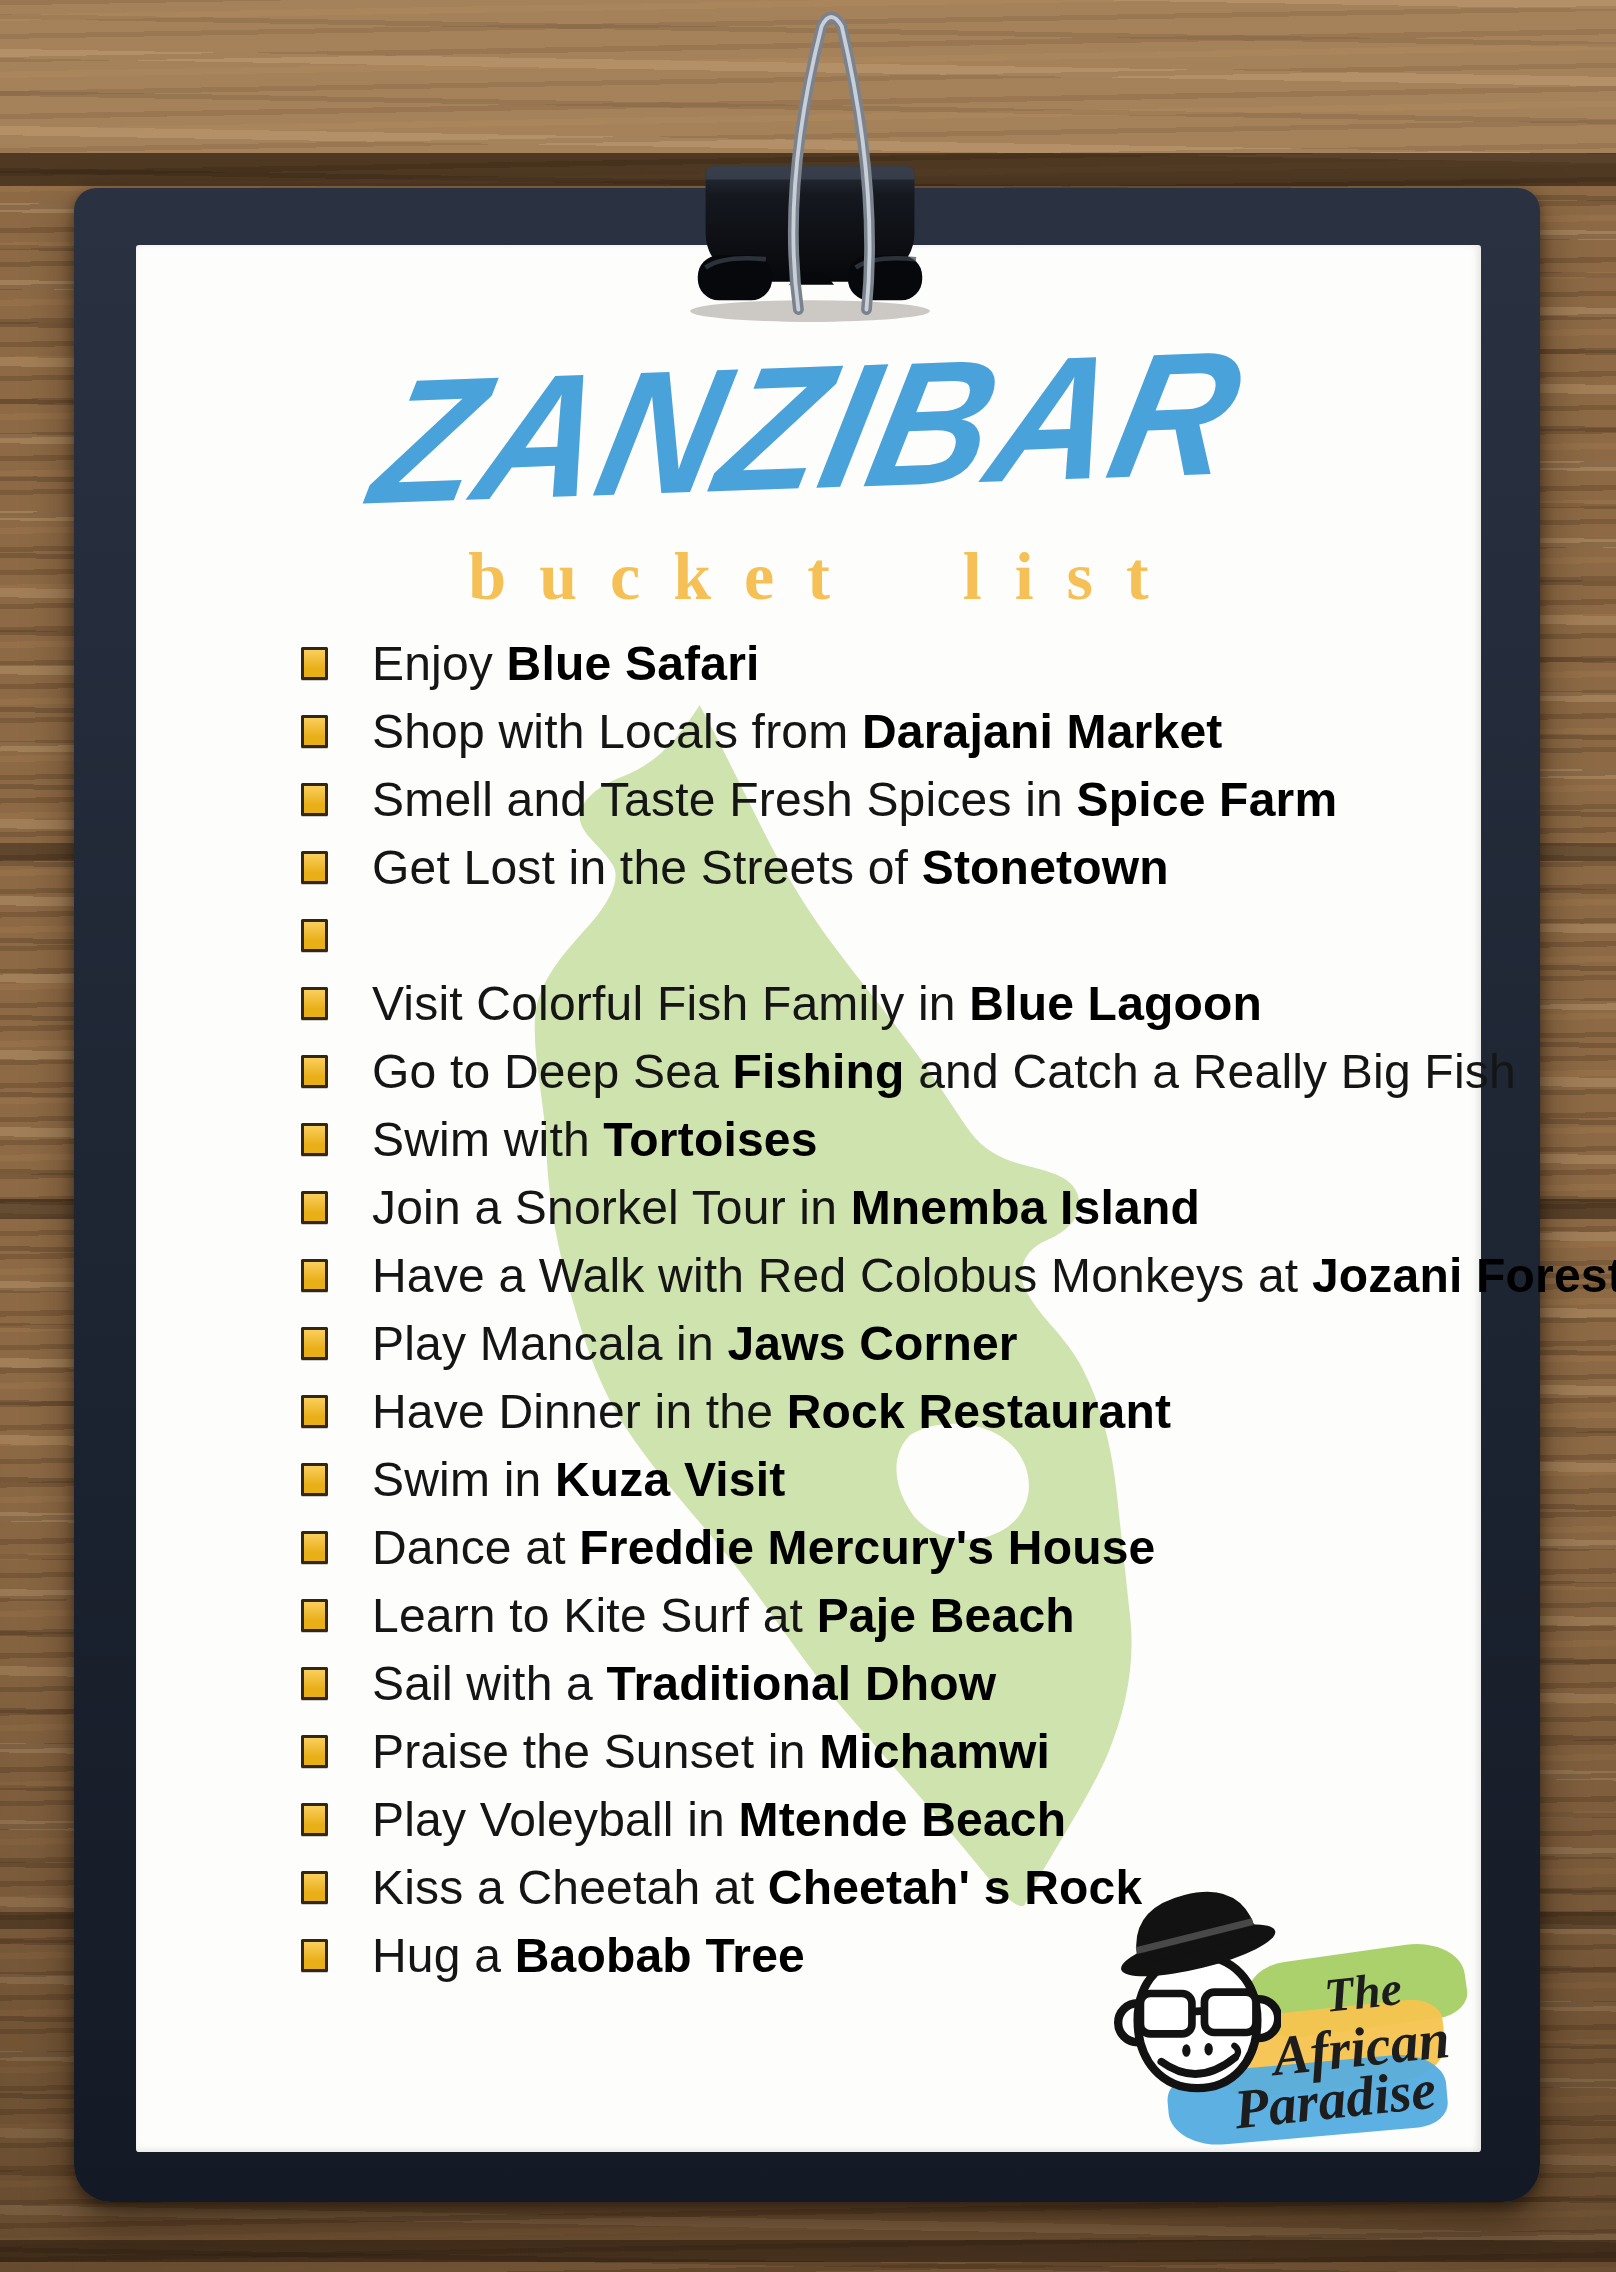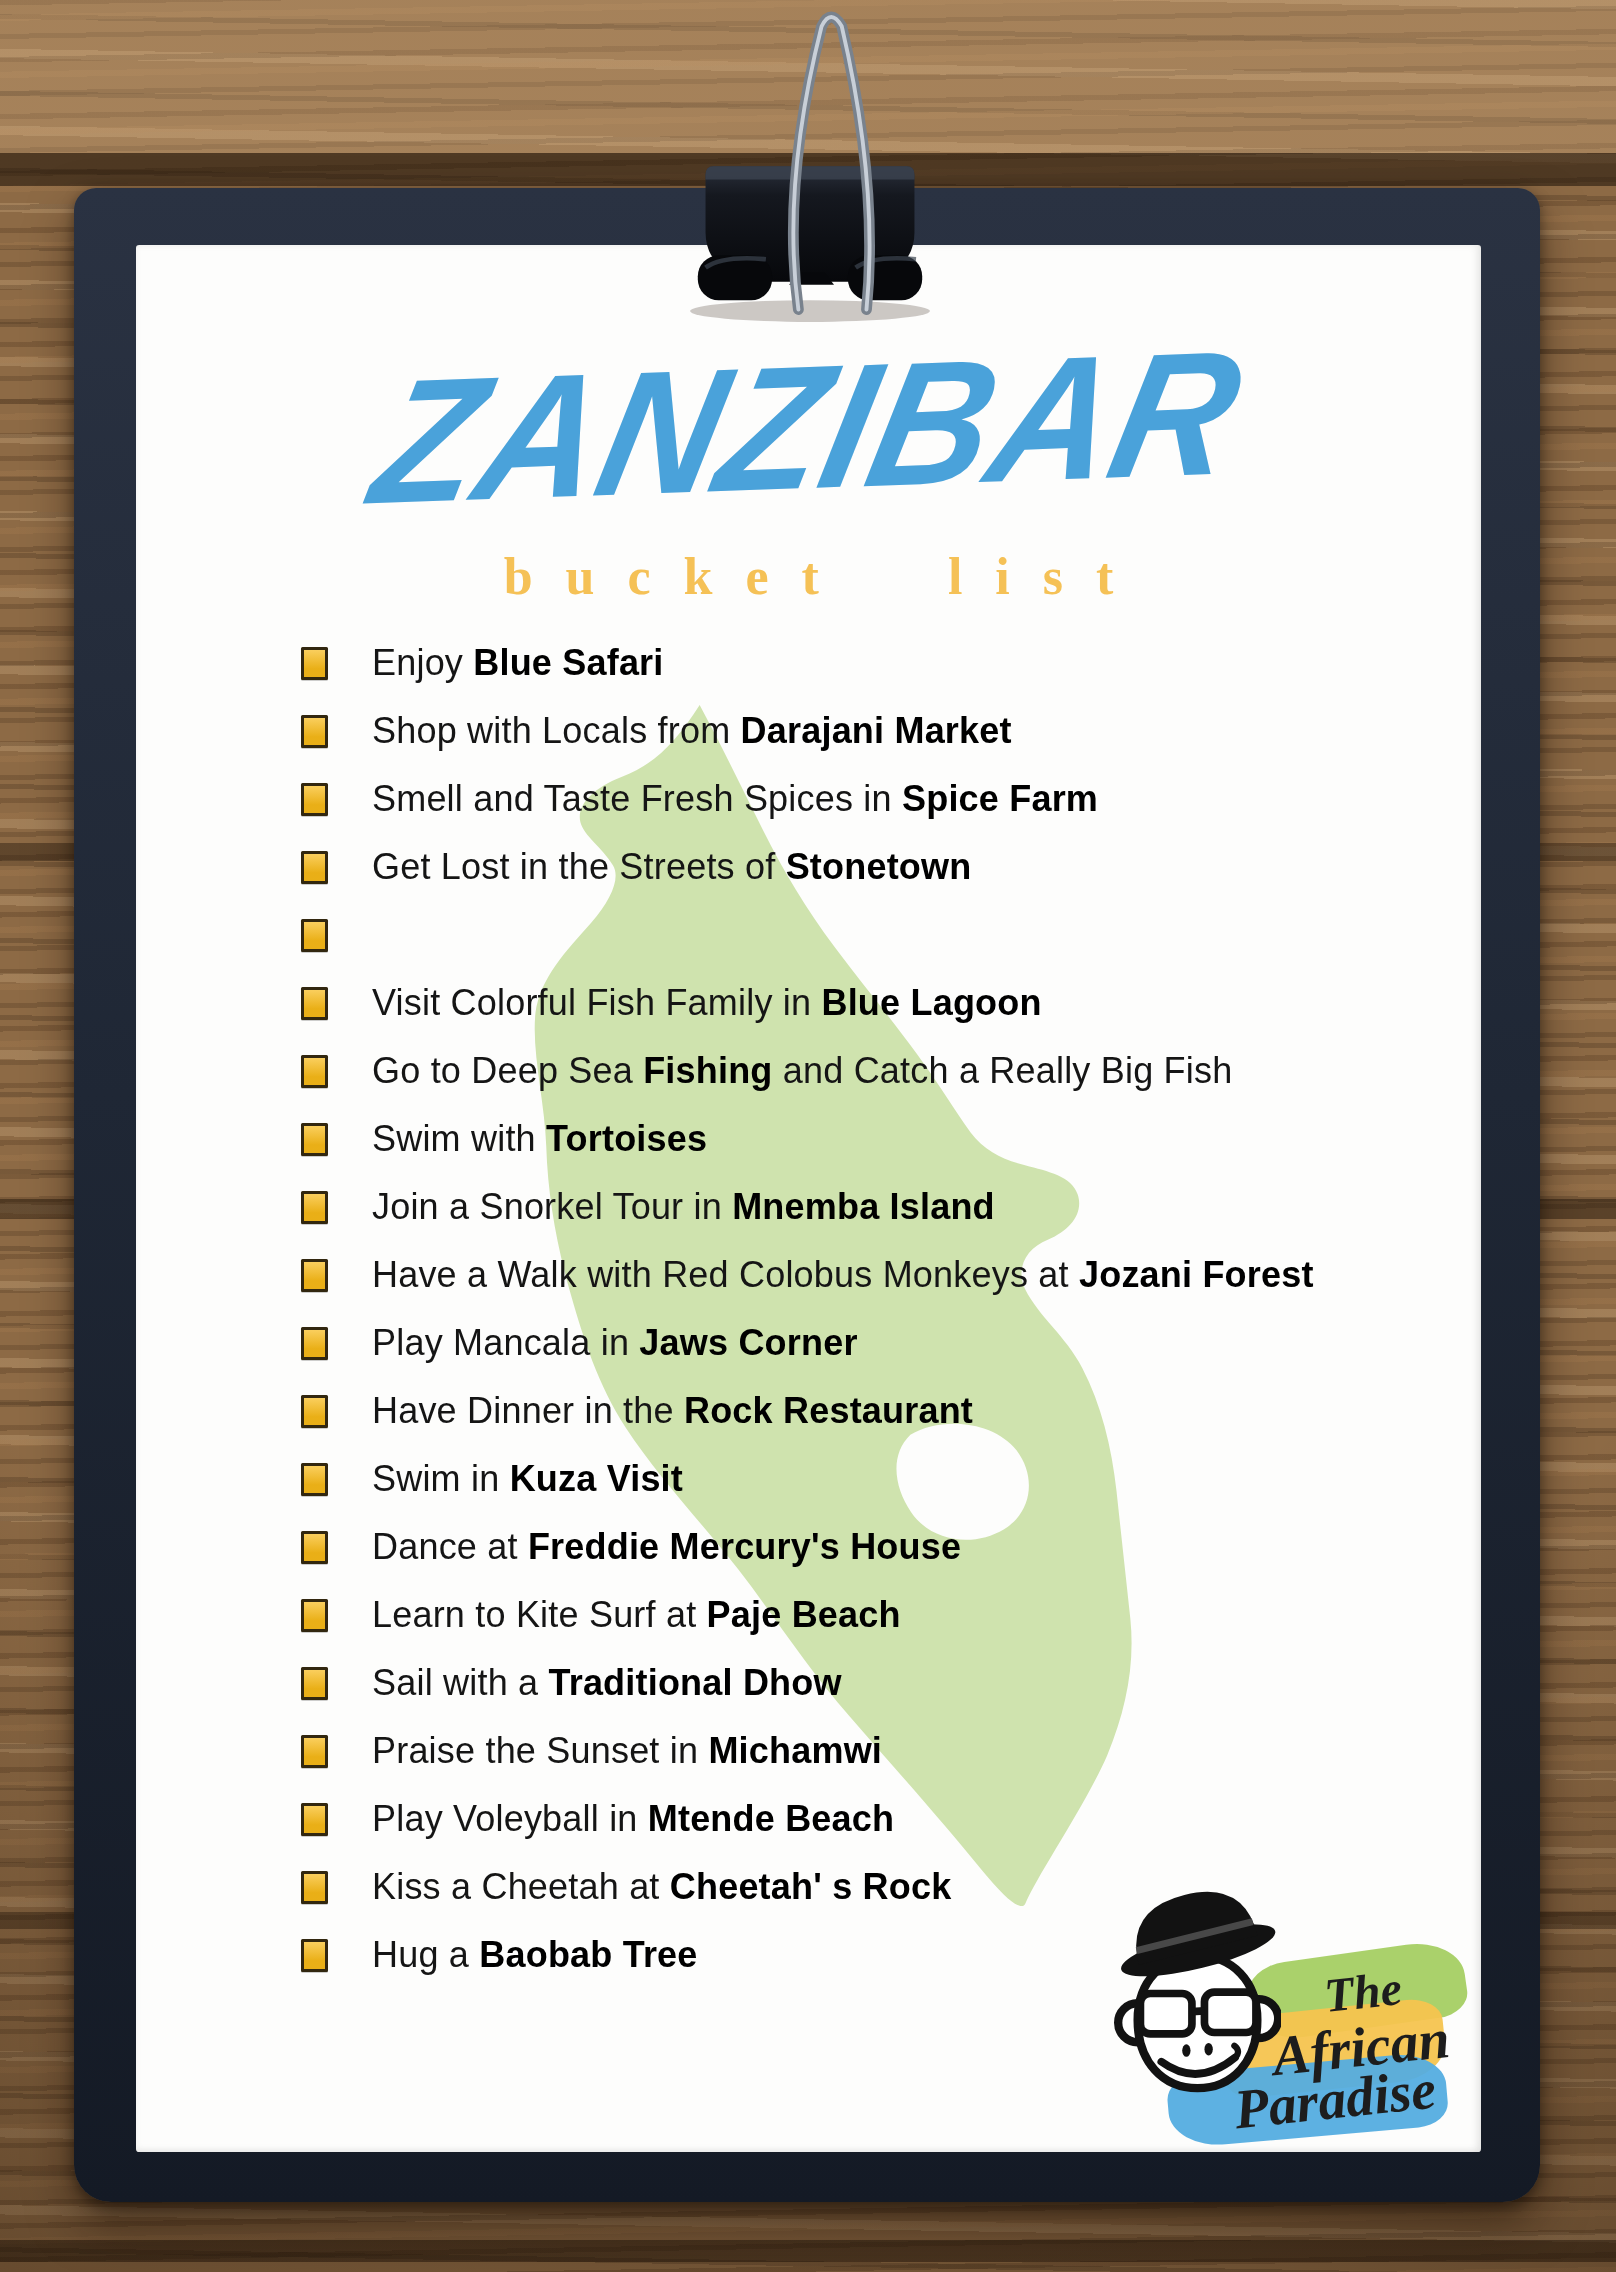--- a/index.html
+++ b/index.html
@@ -46,32 +46,32 @@
   
   .title{position:absolute;left:136px;top:308px;width:1345px;height:240px;
     display:flex;align-items:center;justify-content:center;}
   .title .title-text{font-family:"Liberation Sans","DejaVu Sans",sans-serif;
     font-style:italic;font-weight:700;font-size:164px;letter-spacing:1.5px;
     color:var(--c-title,#4aa2da);transform:skewX(-14deg) rotate(-2deg) scaleY(1.08);
     white-space:nowrap;}
   .subtitle{position:absolute;left:136px;top:539px;width:1345px;height:74px;
     display:flex;align-items:center;justify-content:center;
     font-family:"Liberation Serif","DejaVu Serif",serif;font-weight:700;
-    font-size:52px;letter-spacing:33px;word-spacing:50px;padding-left:33px;
+    font-size:68px;letter-spacing:33px;word-spacing:50px;padding-left:33px;
     color:var(--c-sub,#f5c156);white-space:nowrap;}
 
   
   .checklist{position:absolute;left:301px;top:629px;width:1208px;}
   .row{height:68px;display:flex;align-items:center;}
   .cb{flex:0 0 auto;width:27px;height:33px;margin-right:44px;border-radius:1.5px;
     border:3.1px solid var(--c-checkbox-border,#32270f);
     background:linear-gradient(180deg, rgba(255,255,255,0.30), rgba(0,0,0,0.06) 70%),
                var(--c-checkbox,#f8ba18);
     box-shadow:0 0.8px 0 rgba(0,0,0,0.25);}
-  .txt{font-size:36px;color:#151515;letter-spacing:0.2px;white-space:nowrap;}
+  .txt{font-size:48px;color:#151515;letter-spacing:0.2px;white-space:nowrap;}
   .txt b{font-weight:700;color:#000;}
 
   
   .brush{position:absolute;opacity:0.95;}
   .brush-green{left:1249px;top:1952px;width:217px;height:77px;transform:rotate(-8deg);
     background:var(--c-brush-green,#a5cf63);
     border-radius:40px 54px 31px 50px / 28px 37px 23px 34px;}
   .brush-yellow{left:1220px;top:2008px;width:225px;height:81px;transform:rotate(-6deg);
     background:var(--c-brush-yellow,#f6c44f);
     border-radius:46px 34px 51px 29px / 31px 23px 36px 26px;}

